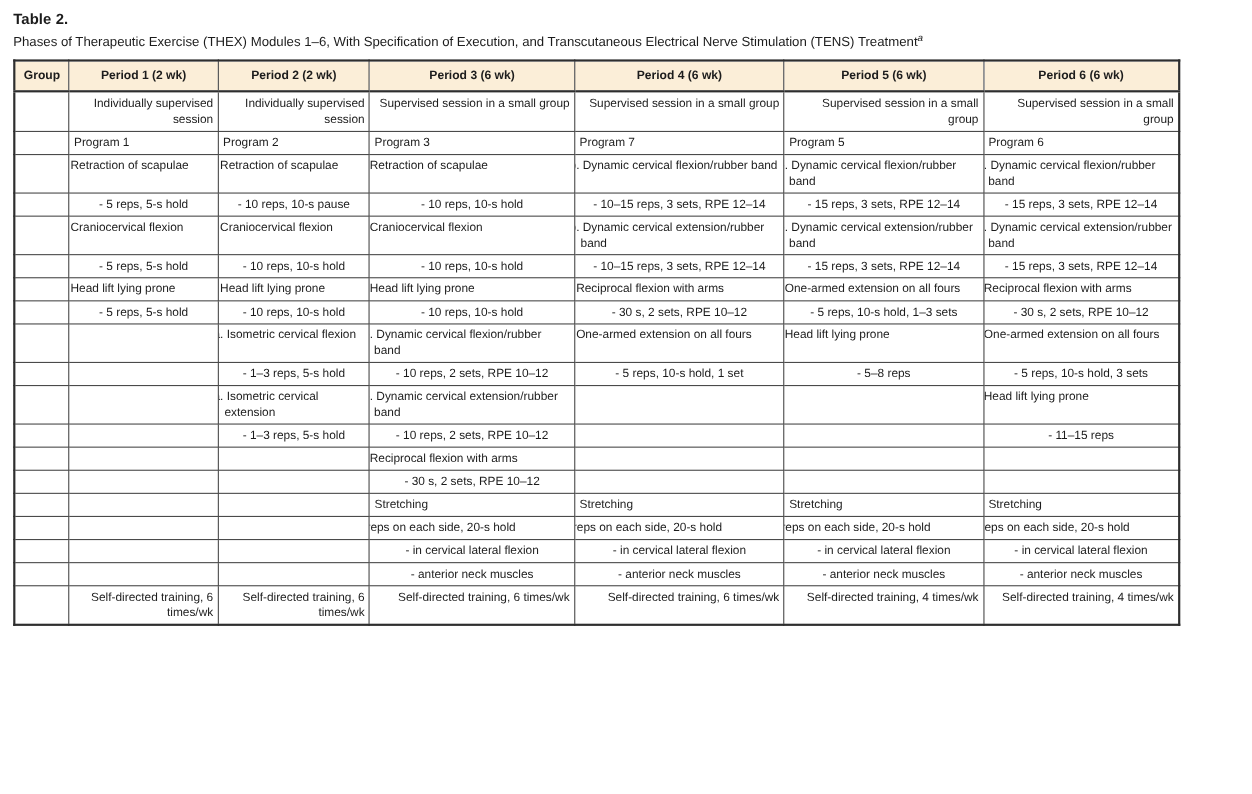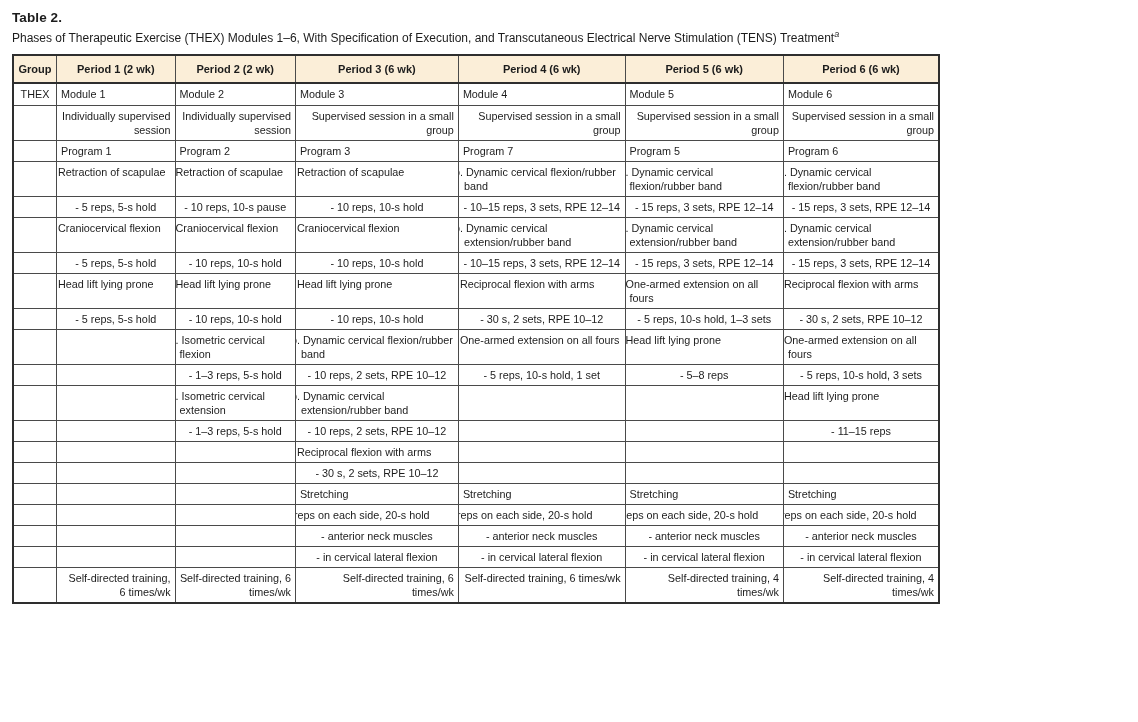--- a/index.html
+++ b/index.html
@@ -18,21 +18,21 @@
   .page{padding:8px 10px 12px 12px;}
   .table-title{
     font-size:13.5px;font-weight:bold;line-height:1.2;
     margin:2px 0 3px 0;letter-spacing:.1px;
   }
   .table-subtitle{
     font-size:12px;line-height:1.25;margin:0 0 8px 0;
   }
   .table-subtitle sup{font-size:9px;font-style:italic;}
   table.thex{
-    width:928px;border-collapse:collapse;table-layout:fixed;
+    width:1061px;border-collapse:collapse;table-layout:fixed;
     border:2px solid var(--border-outer);
   }
   table.thex th, table.thex td{
     border:1px solid var(--border-inner);
     font-size:10.8px;line-height:1.3;
     padding:3px 4px;vertical-align:top;
     overflow:hidden;
   }
   table.thex thead th{
     background:var(--header-bg);
@@ -70,29 +70,20 @@
           <th>Period 1 (2 wk)</th>
           <th>Period 2 (2 wk)</th>
           <th>Period 3 (6 wk)</th>
           <th>Period 4 (6 wk)</th>
           <th>Period 5 (6 wk)</th>
           <th>Period 6 (6 wk)</th>
         </tr>
     </thead>
     <tbody>
         <tr>
-          <td class="c-group">THEX</td>
-          <td class="c-plain">Module 1</td>
-          <td class="c-plain">Module 2</td>
-          <td class="c-plain">Module 3</td>
-          <td class="c-plain">Module 4</td>
-          <td class="c-plain">Module 5</td>
-          <td class="c-plain">Module 6</td>
-        </tr>
-        <tr>
           <td class="c-empty"></td>
           <td class="c-desc">Individually supervised session</td>
           <td class="c-desc">Individually supervised session</td>
           <td class="c-desc">Supervised session in a small group</td>
           <td class="c-desc">Supervised session in a small group</td>
           <td class="c-desc">Supervised session in a small group</td>
           <td class="c-desc">Supervised session in a small group</td>
         </tr>
         <tr>
           <td class="c-empty"></td>
@@ -226,33 +217,33 @@
           <td class="c-empty"></td>
           <td class="c-ex">3 reps on each side, 20-s hold</td>
           <td class="c-ex">3 reps on each side, 20-s hold</td>
           <td class="c-ex">3 reps on each side, 20-s hold</td>
           <td class="c-ex">3 reps on each side, 20-s hold</td>
         </tr>
         <tr>
           <td class="c-empty"></td>
           <td class="c-empty"></td>
           <td class="c-empty"></td>
-          <td class="c-spec">- anterior neck muscles</td>
-          <td class="c-spec">- anterior neck muscles</td>
-          <td class="c-spec">- anterior neck muscles</td>
-          <td class="c-spec">- anterior neck muscles</td>
-        </tr>
-        <tr>
-          <td class="c-empty"></td>
-          <td class="c-empty"></td>
-          <td class="c-empty"></td>
-          <td class="c-spec">- in cervical lateral flexion</td>
-          <td class="c-spec">- in cervical lateral flexion</td>
-          <td class="c-spec">- in cervical lateral flexion</td>
-          <td class="c-spec">- in cervical lateral flexion</td>
+          <td class="c-spec">- in cervical lateral flexion</td>
+          <td class="c-spec">- in cervical lateral flexion</td>
+          <td class="c-spec">- in cervical lateral flexion</td>
+          <td class="c-spec">- in cervical lateral flexion</td>
+        </tr>
+        <tr>
+          <td class="c-empty"></td>
+          <td class="c-empty"></td>
+          <td class="c-empty"></td>
+          <td class="c-spec">- anterior neck muscles</td>
+          <td class="c-spec">- anterior neck muscles</td>
+          <td class="c-spec">- anterior neck muscles</td>
+          <td class="c-spec">- anterior neck muscles</td>
         </tr>
         <tr>
           <td class="c-empty"></td>
           <td class="c-desc">Self-directed training, 6 times/wk</td>
           <td class="c-desc">Self-directed training, 6 times/wk</td>
           <td class="c-desc">Self-directed training, 6 times/wk</td>
           <td class="c-desc">Self-directed training, 6 times/wk</td>
           <td class="c-desc">Self-directed training, 4 times/wk</td>
           <td class="c-desc">Self-directed training, 4 times/wk</td>
         </tr>

